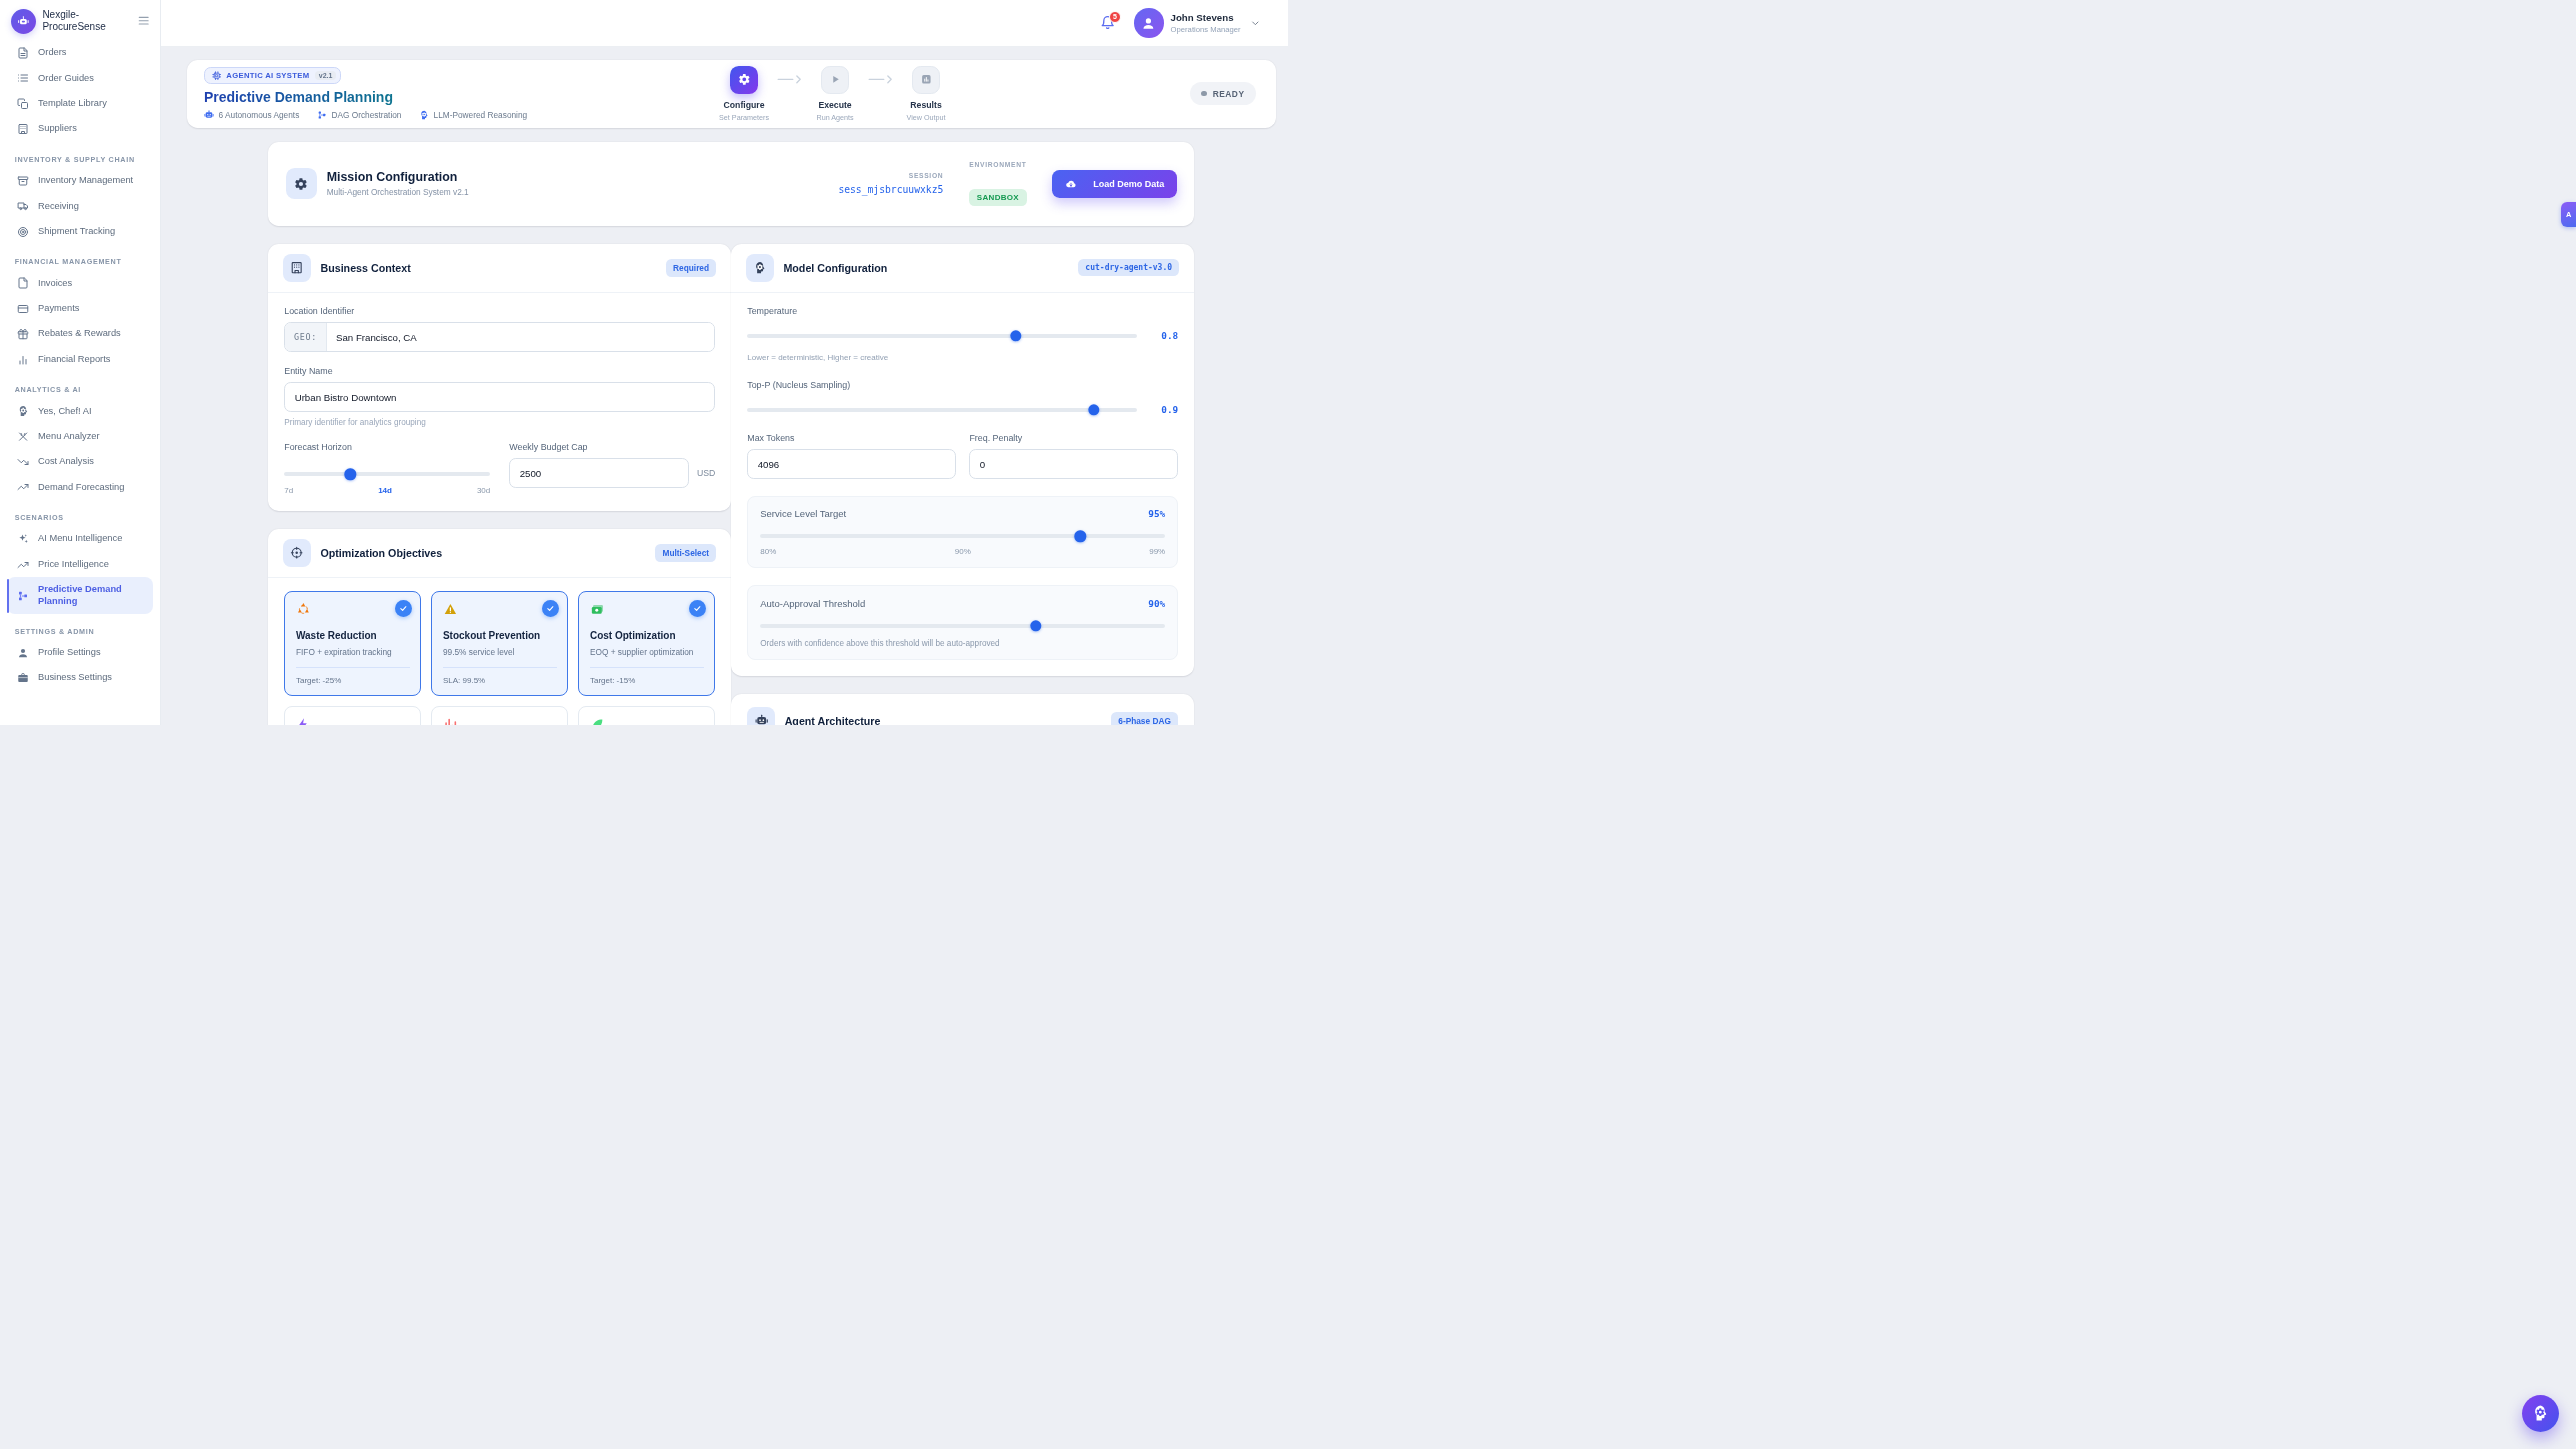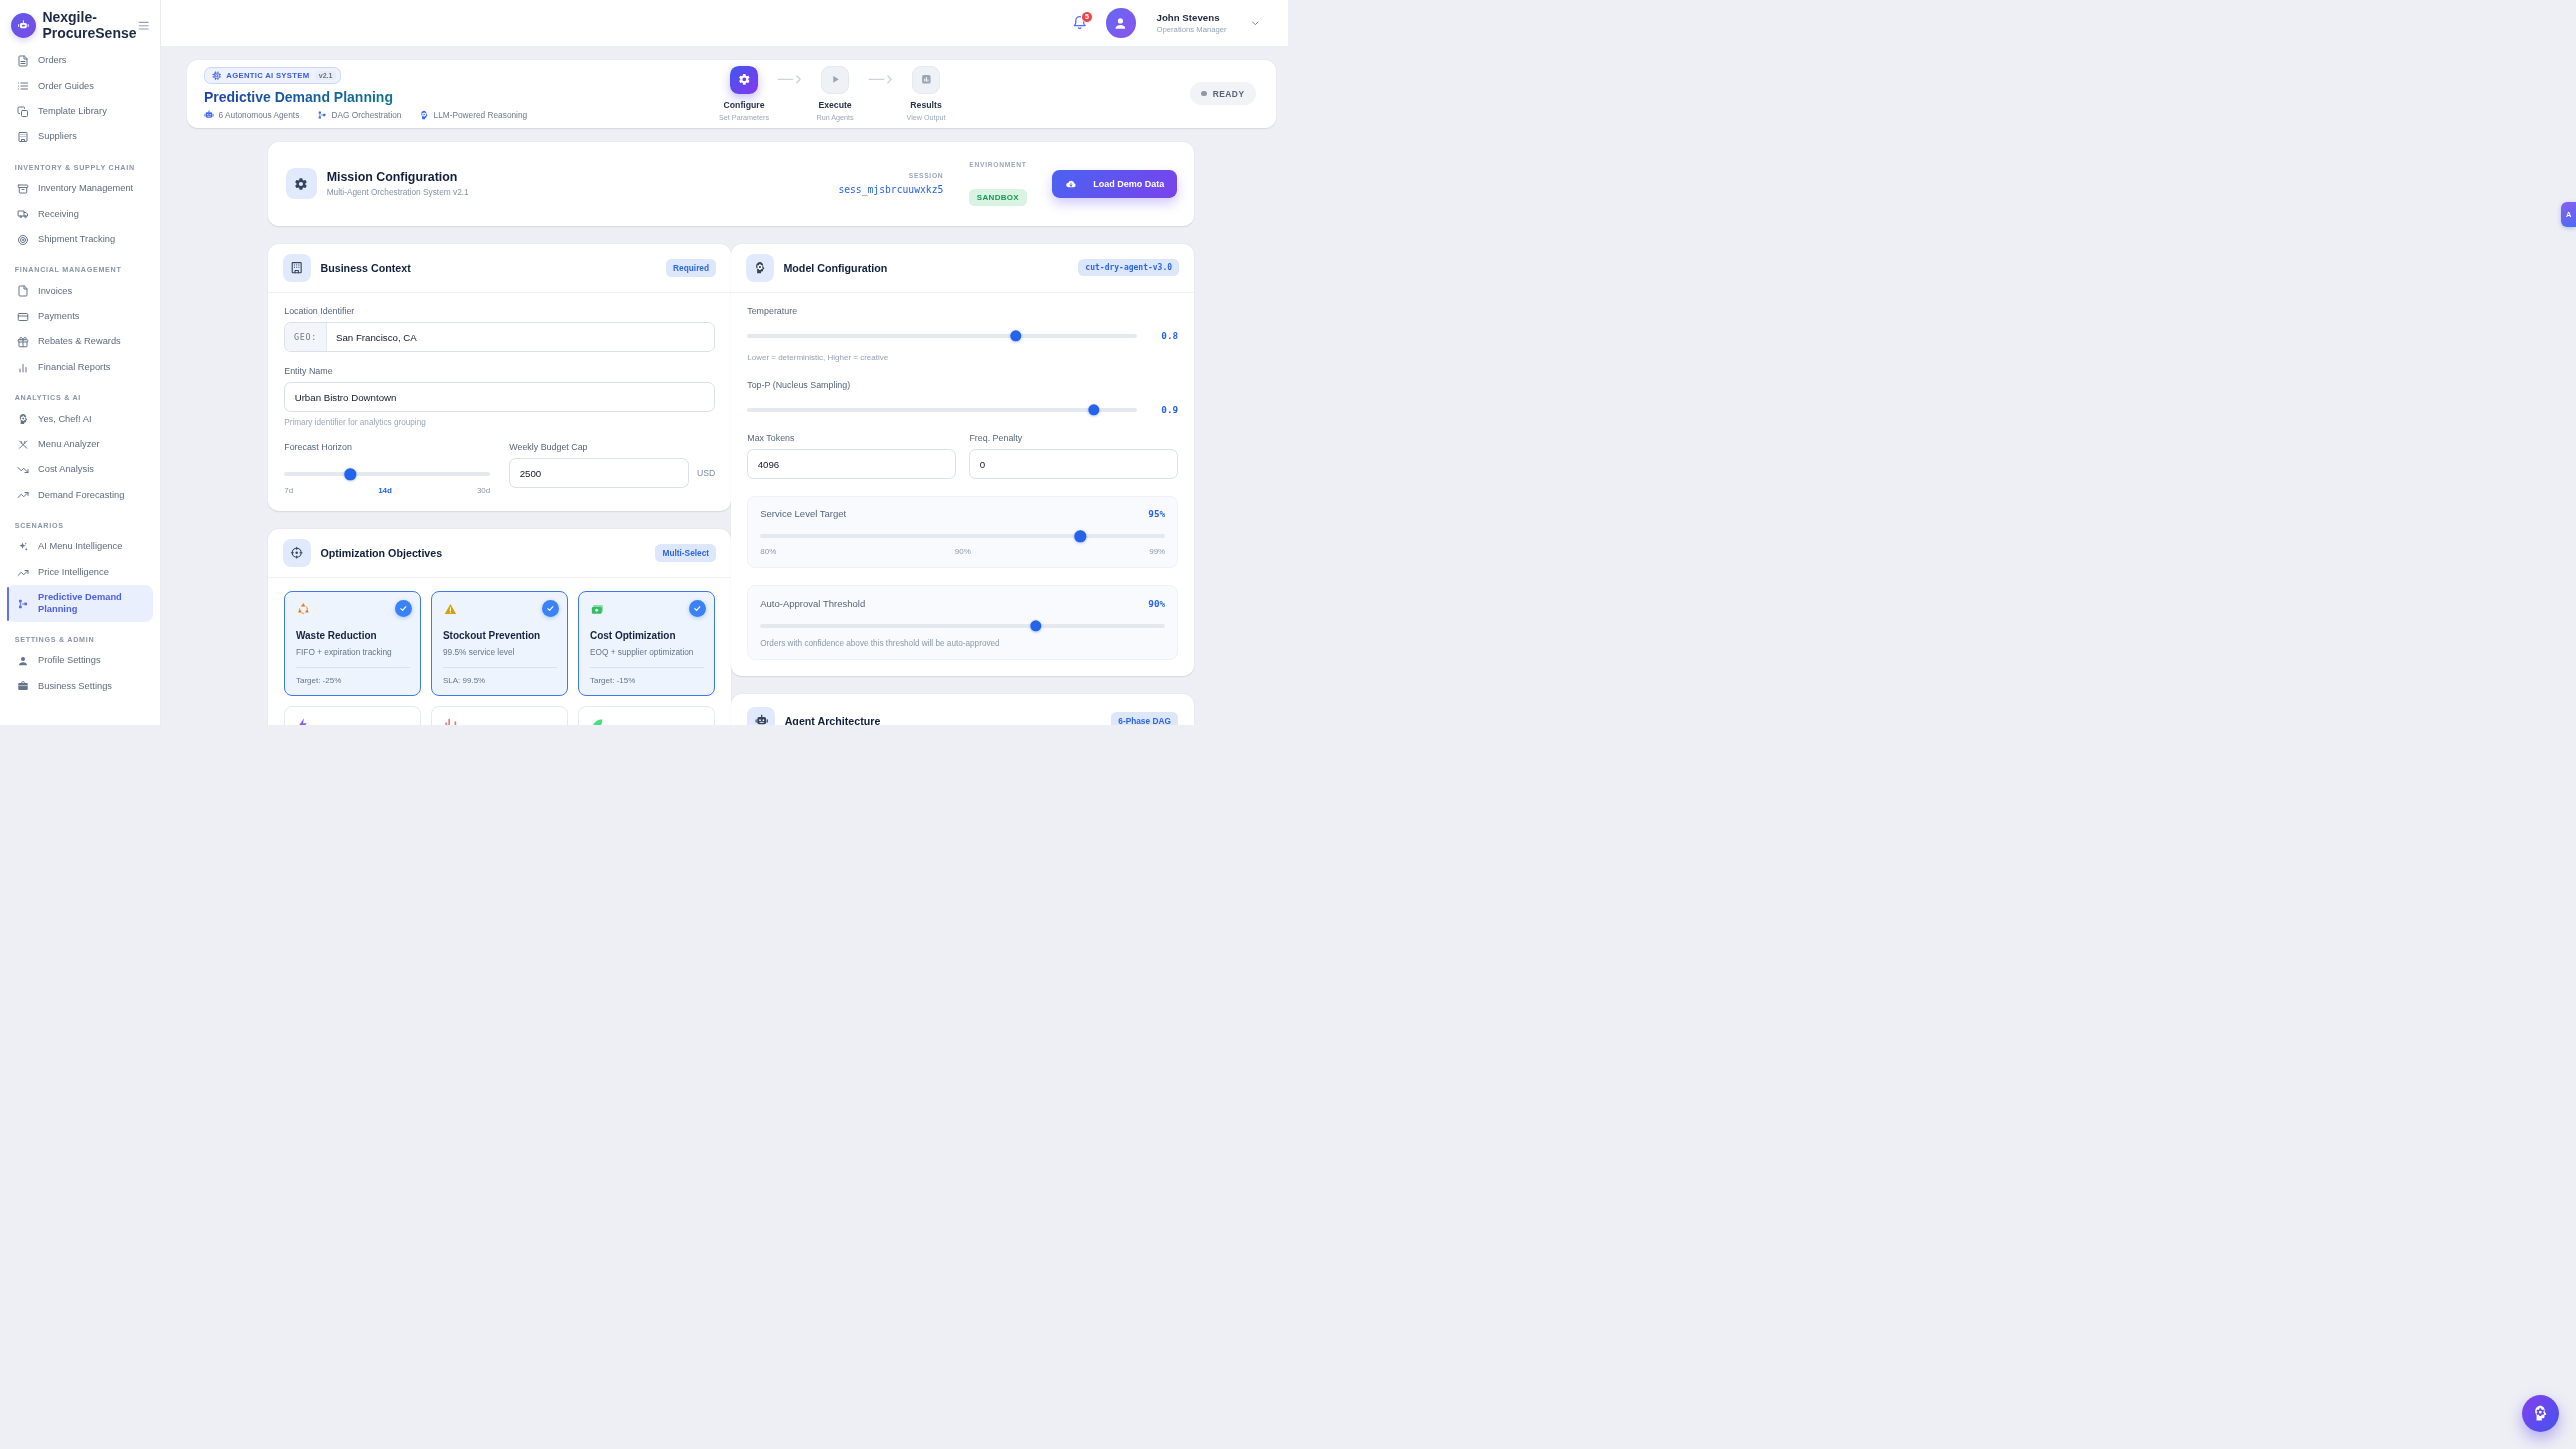--- a/index.html
+++ b/index.html
@@ -8,37 +8,37 @@
   .icon { display:inline-flex; }
   .icon svg { width:100%; height:100%; display:block; }
 
   .app { display:flex; height:100%; }
 
   
   .sidebar { width:161px; background:#fff; border-right:0.7px solid #e8ecf1; flex-shrink:0; }
   .brand { display:flex; align-items:center; gap:6.7px; padding:8.7px 9.4px 6.7px 10.7px; }
   .brand-logo { width:25px; height:25px; border-radius:50%; background:linear-gradient(135deg,#5f5be8,#7b49e5); display:flex; align-items:center; justify-content:center; box-shadow:0 2.7px 6.7px rgba(95,91,232,.25); flex-shrink:0; }
   .brand-logo .icon { width:14.8px; height:14.8px; }
-  .brand-name { font-size:14px; font-weight:700; color:#1c2a44; line-height:1.18; width:81px; }
+  .brand-name { font-size:10px; font-weight:400; color:#1c2a44; line-height:1.18; width:81px; }
   .brand-menu { margin-left:auto; width:13.4px; height:13.4px; color:#94a0ae; cursor:pointer; }
   nav { padding:0 6.7px 6.7px; }
   .nav-title { font-size:7.2px; font-weight:700; letter-spacing:0.7px; color:#8795a8; margin:12.7px 8px 4.7px; }
   .nav-item { display:flex; align-items:center; gap:8.7px; padding:6.7px 8px 6.7px 10.7px; border-radius:8px; color:#5d6b7d; font-size:9.3px; position:relative; cursor:pointer; }
   .nav-item .icon { width:12px; height:12px; color:#64748b; flex-shrink:0; }
   .nav-label { line-height:1.25; }
   .nav-item.active { background:#e9effd; color:#4d5fe3; font-weight:700; }
   .nav-item.active .icon { color:#5b6cf0; }
   .nav-item.active::before { content:""; position:absolute; left:0; top:1.3px; bottom:1.3px; width:2.7px; border-radius:2.7px; background:#6271ef; }
 
   
   .main { flex:1; display:flex; flex-direction:column; min-width:0; }
   .topbar { height:47px; background:#fff; border-bottom:0.7px solid #eceff3; display:flex; align-items:center; justify-content:flex-end; gap:19px; padding:0 27px 0 16px; flex-shrink:0; }
   .bell-wrap { position:relative; width:15.4px; height:15.4px; color:#5b6cf0; cursor:pointer; }
   .bell-badge { position:absolute; top:-4.7px; right:-6px; min-width:12px; height:12px; border-radius:6px; background:#ef4444; border:1.3px solid #fff; color:#fff; font-size:7px; font-weight:700; display:flex; align-items:center; justify-content:center; padding:0 2px; }
-  .user { display:flex; align-items:center; gap:21px; cursor:pointer; }
+  .user { display:flex; align-items:center; gap:7px; cursor:pointer; }
   .avatar { width:29.5px; height:29.5px; border-radius:50%; background:linear-gradient(135deg,#6467f2,#8b55ef); display:flex; align-items:center; justify-content:center; color:#fff; }
   .avatar .icon { width:14.8px; height:14.8px; }
   .user-name { font-size:9.7px; font-weight:700; color:#1e293b; }
   .user-role { font-size:7.7px; color:#94a3b8; margin-top:1.3px; }
   .user-chevron { width:10.7px; height:10.7px; color:#6b7686; margin-left:2.7px; }
 
   .content { flex:1; padding:12.7px 12px 0 25.5px; overflow:hidden; }
   .card { background:#fff; border-radius:10.7px; box-shadow:0 0.7px 1.3px rgba(16,24,40,.05),0 0.7px 2px rgba(16,24,40,.06); }
 
   

